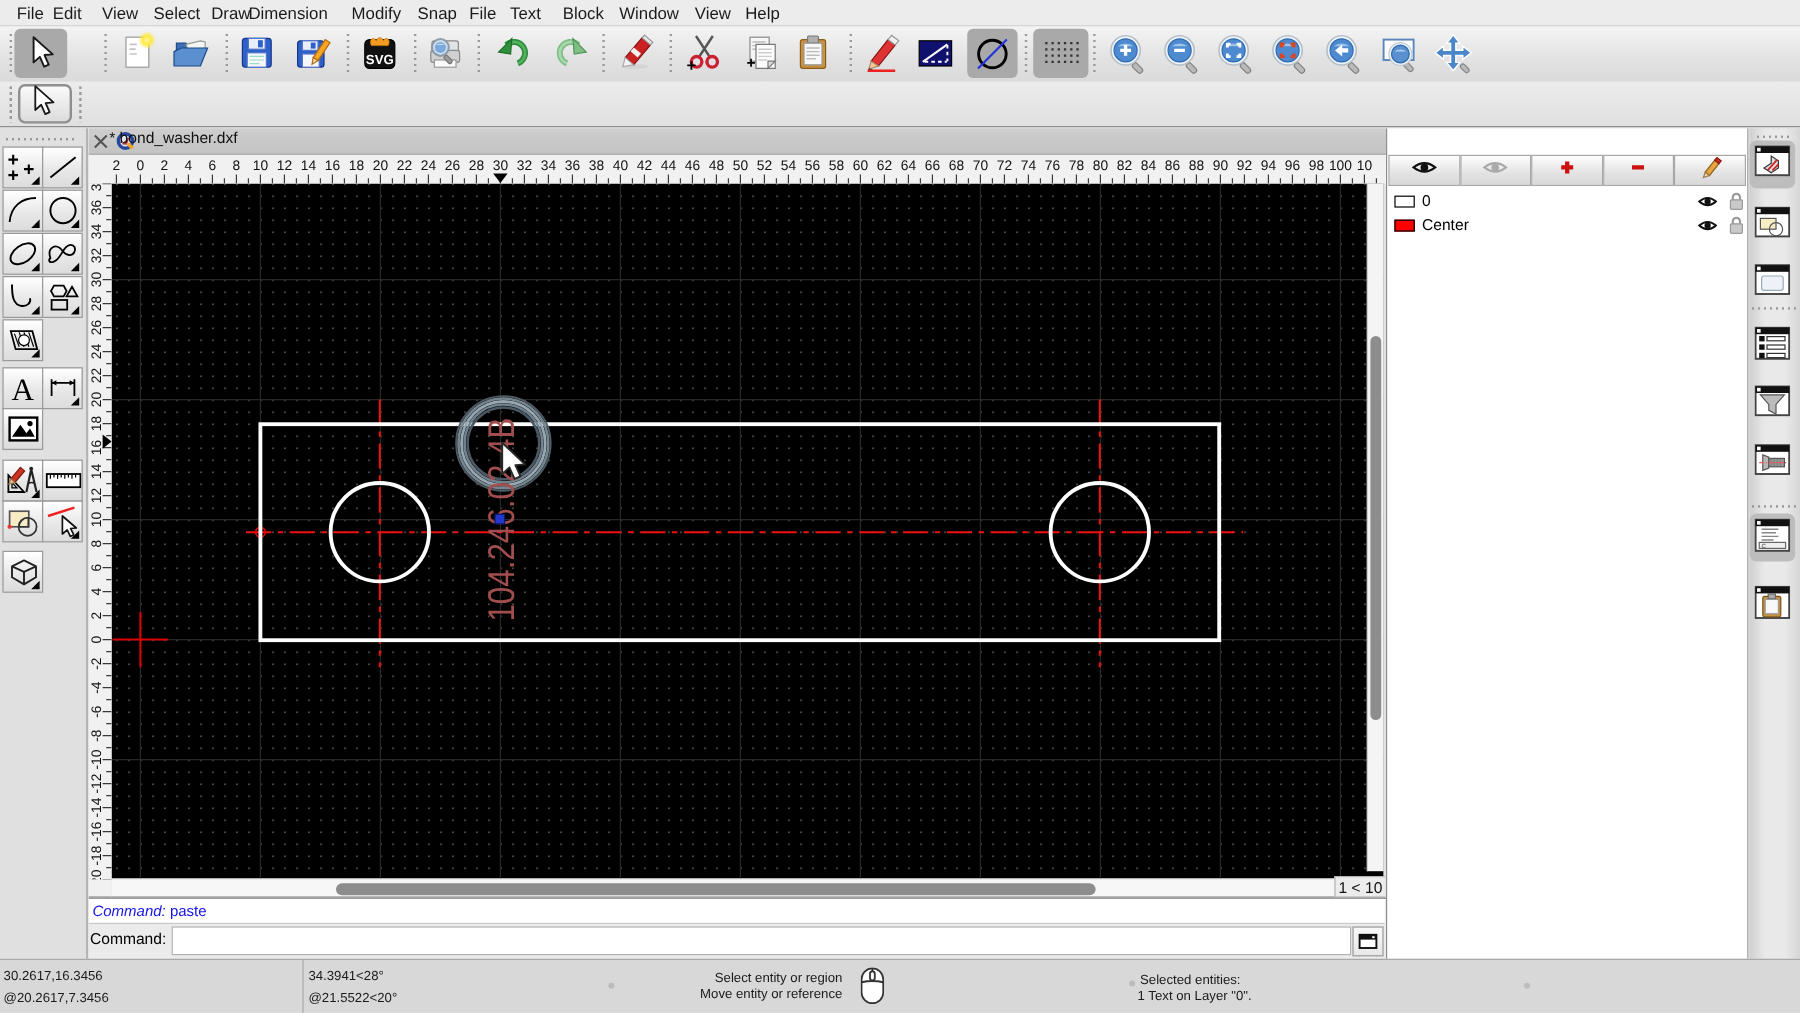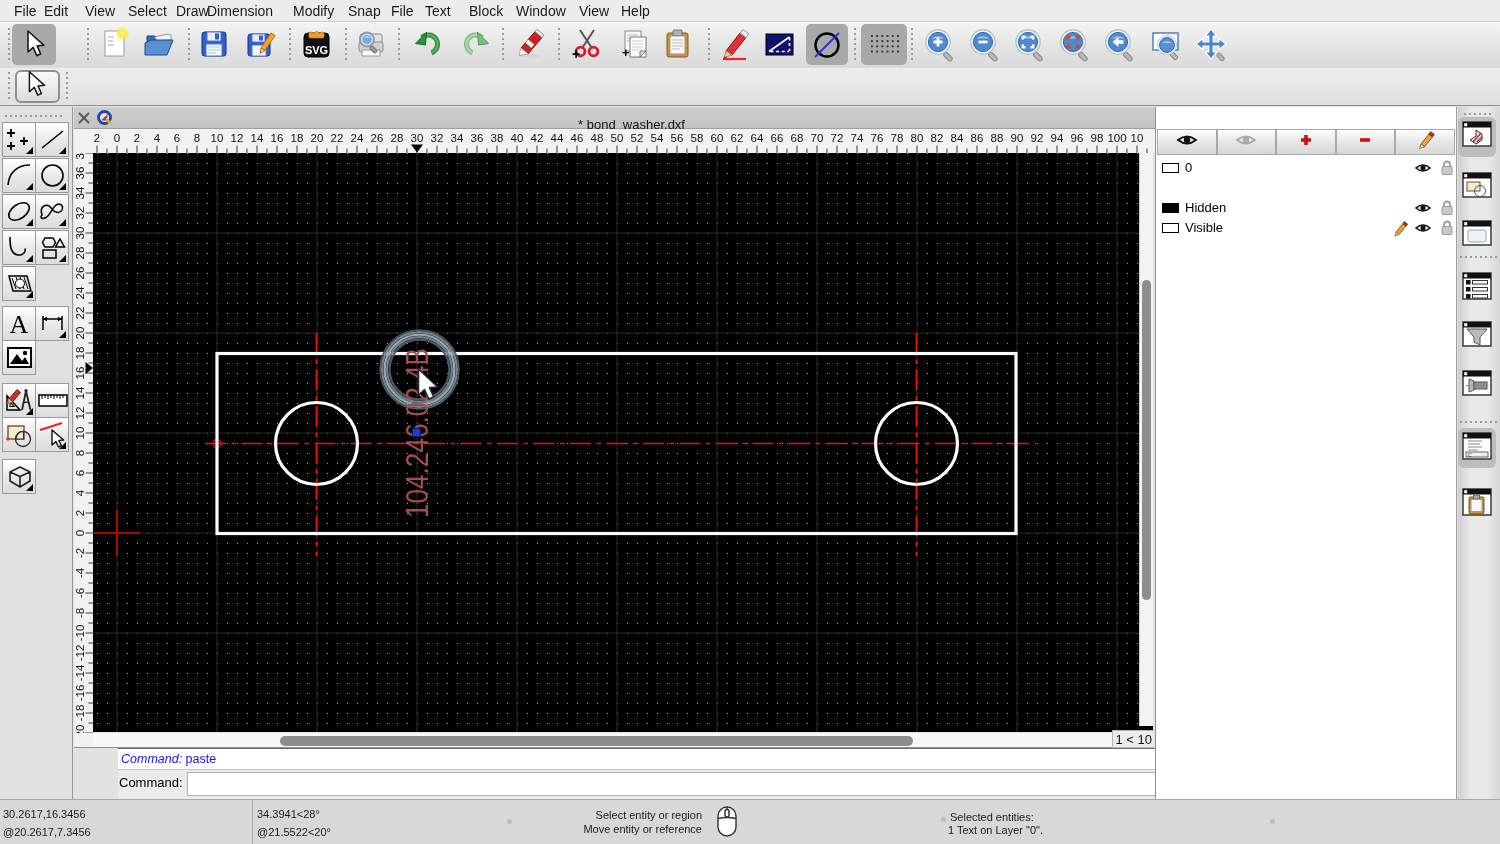--- a/index.html
+++ b/index.html
@@ -14,21 +14,21 @@
 .leftpanel{left:0;top:107px;width:73px;height:692px;background:#e0e0e0;border-right:1px solid #979797;}
 .tbtn{position:absolute;width:34px;height:35px;background:linear-gradient(#ffffff,#e8e8e8 55%,#dcdcdc);border:1px solid #9a9a9a;}
 .corner{position:absolute;right:2px;bottom:2px;width:0;height:0;border-left:7px solid transparent;border-bottom:7px solid #000;}
 .tabbar{left:74px;top:107px;width:1081px;height:22px;background:linear-gradient(#cecece,#c3c3c3);border-bottom:1px solid #9f9f9f;}
 .statusbar{left:0;top:799px;width:1500px;height:45px;background:#d8d8d8;border-top:1px solid #a8a8a8;font-size:11px;color:#1b1b1b;}
 .rpanel{left:1155px;top:107px;width:302px;height:692px;background:#ffffff;border-left:1px solid #8f8f8f;border-right:1px solid #9f9f9f;}
 .rptitle{position:absolute;left:0;top:0;width:300px;height:22px;background:linear-gradient(#d2d2d2,#c4c4c4);border-bottom:1px solid #aaa;}
 .rpbtn{position:absolute;top:22px;height:26px;background:linear-gradient(#fdfdfd,#e3e3e3 60%,#d8d8d8);border:1px solid #a8a8a8;}
 .rdock{left:1458px;top:107px;width:42px;height:692px;background:linear-gradient(90deg,#cfcfcf,#e9e9e9 30%,#e9e9e9 70%,#d6d6d6);}
 .layrow{position:absolute;left:0;width:300px;height:20px;font-size:13px;color:#000;}
-.cmdwrap{left:74px;top:748px;width:1248px;height:51px;background:#ebebeb;border-top:1px solid #6f6f6f;margin-left:44px;}
+.cmdwrap{left:74px;top:748px;width:1248px;height:51px;background:#ebebeb;border-top:1px solid #6f6f6f;}
 </style></head><body>
 <div class="abs menubar">
     <span style="left:14px">File</span>
     <span style="left:44px">Edit</span>
     <span style="left:85px">View</span>
     <span style="left:128px">Select</span>
     <span style="left:176px">Draw</span>
     <span style="left:207px">Dimension</span>
     <span style="left:293px">Modify</span>
     <span style="left:348px">Snap</span>
@@ -351,21 +351,21 @@
   </div>
 <div class="abs tabbar">
 <div class="abs" style="left:3px;top:4px;"><svg width="14" height="14" viewBox="0 0 14 14" style="">
         <path d="M2 2 L12 12 M12 2 L2 12" stroke="#555" stroke-width="1.8"></path>
       </svg></div>
 <div class="abs" style="left:23px;top:3px;"><svg width="16" height="16" viewBox="0 0 16 16" style="">
         <circle cx="7.5" cy="7.5" r="6" fill="#dfe5ee" stroke="#27479e" stroke-width="2.8"></circle>
         <path d="M9.5 9.5 L13.5 13.5" stroke="#f6a623" stroke-width="3"></path>
         <path d="M5 10 L10.5 4.5 l-2 5.8 Z" fill="#c33" stroke="#933" stroke-width="0.6"></path>
       </svg></div>
-<div class="abs" style="left:17px;top:10px;width:1081px;text-align:center;font-size:13px;color:#111;">* bond_washer.dxf</div>
+<div class="abs" style="left:17px;top:0;width:1081px;font-size:13px;color:#111;">* bond_washer.dxf</div>
 </div>
 <div class="abs" style="left:74px;top:129px;width:1081px;height:24px;"><svg width="1081" height="24" viewBox="0 0 1081 24" style="">
       <rect x="0" y="0" width="1081" height="24" fill="#f1f1f1"></rect>
       <text x="23.0" y="12.5" font-size="11.5" fill="#111" text-anchor="middle">2</text>
       <text x="43.0" y="12.5" font-size="11.5" fill="#111" text-anchor="middle">0</text>
       <text x="63.0" y="12.5" font-size="11.5" fill="#111" text-anchor="middle">2</text>
       <text x="83.0" y="12.5" font-size="11.5" fill="#111" text-anchor="middle">4</text>
       <text x="103.0" y="12.5" font-size="11.5" fill="#111" text-anchor="middle">6</text>
       <text x="123.0" y="12.5" font-size="11.5" fill="#111" text-anchor="middle">8</text>
       <text x="143.0" y="12.5" font-size="11.5" fill="#111" text-anchor="middle">10</text>
@@ -714,40 +714,23 @@
       <span style="position:absolute;left:29px;top:2px;">0</span>
       <div style="position:absolute;left:259px;top:4px;"><svg width="16" height="12" viewBox="0 0 16 12" style="">
           <path d="M1 6 Q8 0 15 6 Q8 12 1 6 Z" fill="none" stroke="#111" stroke-width="1.6"></path>
           <circle cx="8" cy="6" r="2.6" fill="#111"></circle>
         </svg></div>
       <div style="position:absolute;left:283px;top:2px;"><svg width="16" height="16" viewBox="0 0 16 16" style="">
           <rect x="3" y="6.5" width="10" height="8" rx="1" fill="#c9c9c9" stroke="#9a9a9a"></rect>
           <path d="M5 6.5 V4.5 a3 3 0 0 1 6 0 V6.5" fill="none" stroke="#9a9a9a" stroke-width="1.8"></path>
         </svg></div>
     </div>
-    <div class="layrow" style="top:91px;">
-      <div style="position:absolute;left:6px;top:5px;width:17px;height:10px;background:#000000;border:1px solid #000;"></div>
-      <span style="position:absolute;left:29px;top:2px;">Hidden</span>
-      <div style="position:absolute;left:259px;top:4px;"><svg width="16" height="12" viewBox="0 0 16 12" style="">
-          <path d="M1 6 Q8 0 15 6 Q8 12 1 6 Z" fill="none" stroke="#111" stroke-width="1.6"></path>
-          <circle cx="8" cy="6" r="2.6" fill="#111"></circle>
-        </svg></div>
-      <div style="position:absolute;left:283px;top:2px;"><svg width="16" height="16" viewBox="0 0 16 16" style="">
-          <rect x="3" y="6.5" width="10" height="8" rx="1" fill="#c9c9c9" stroke="#9a9a9a"></rect>
-          <path d="M5 6.5 V4.5 a3 3 0 0 1 6 0 V6.5" fill="none" stroke="#9a9a9a" stroke-width="1.8"></path>
-        </svg></div>
-    </div>
-    <div class="layrow" style="top:111px;">
-      <div style="position:absolute;left:6px;top:5px;width:17px;height:10px;background:#ffffff;border:1px solid #000;"></div>
-      <span style="position:absolute;left:29px;top:2px;">Visible</span>
-      <div style="position:absolute;left:237px;top:2px;"><svg width="16" height="17" viewBox="0 0 16 17" style="">
-          <path d="M3 12 L10 3.5 L13 6 L6 14.5 Z" fill="#e8a33d" stroke="#8a5d1d"></path>
-          <path d="M10 3.5 L11.5 1.7 L14.5 4.1 L13 6 Z" fill="#cc3322" stroke="#8a1414"></path>
-          <path d="M3 12 L6 14.5 L2 16 Z" fill="#f6d8a8" stroke="#9a7a4a"></path>
-        </svg></div>
+    <div class="layrow" style="top:71px;">
+      <div style="position:absolute;left:6px;top:5px;width:17px;height:10px;background:#ff0000;border:1px solid #000;"></div>
+      <span style="position:absolute;left:29px;top:2px;">Center</span>
       <div style="position:absolute;left:259px;top:4px;"><svg width="16" height="12" viewBox="0 0 16 12" style="">
           <path d="M1 6 Q8 0 15 6 Q8 12 1 6 Z" fill="none" stroke="#111" stroke-width="1.6"></path>
           <circle cx="8" cy="6" r="2.6" fill="#111"></circle>
         </svg></div>
       <div style="position:absolute;left:283px;top:2px;"><svg width="16" height="16" viewBox="0 0 16 16" style="">
           <rect x="3" y="6.5" width="10" height="8" rx="1" fill="#c9c9c9" stroke="#9a9a9a"></rect>
           <path d="M5 6.5 V4.5 a3 3 0 0 1 6 0 V6.5" fill="none" stroke="#9a9a9a" stroke-width="1.8"></path>
         </svg></div>
     </div>
   </div>

